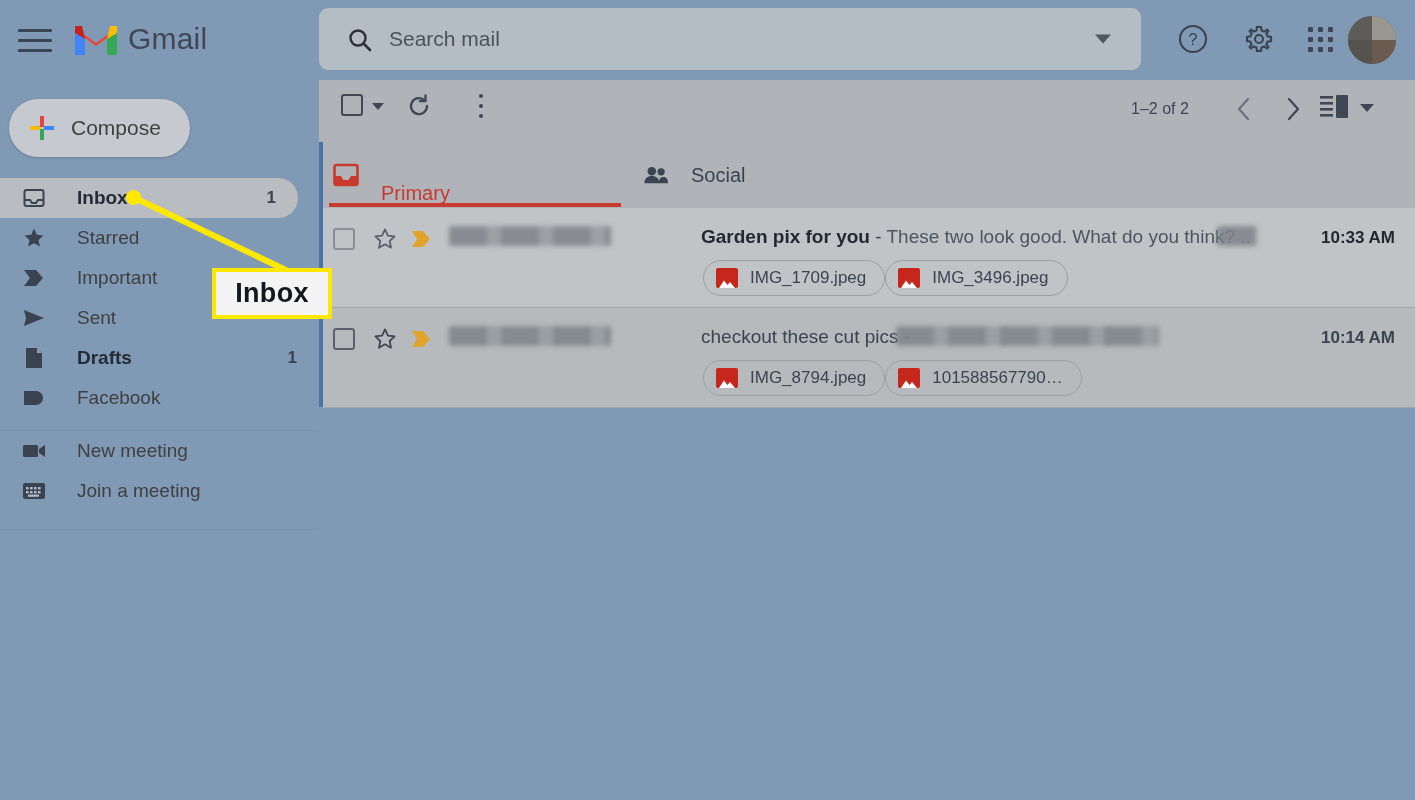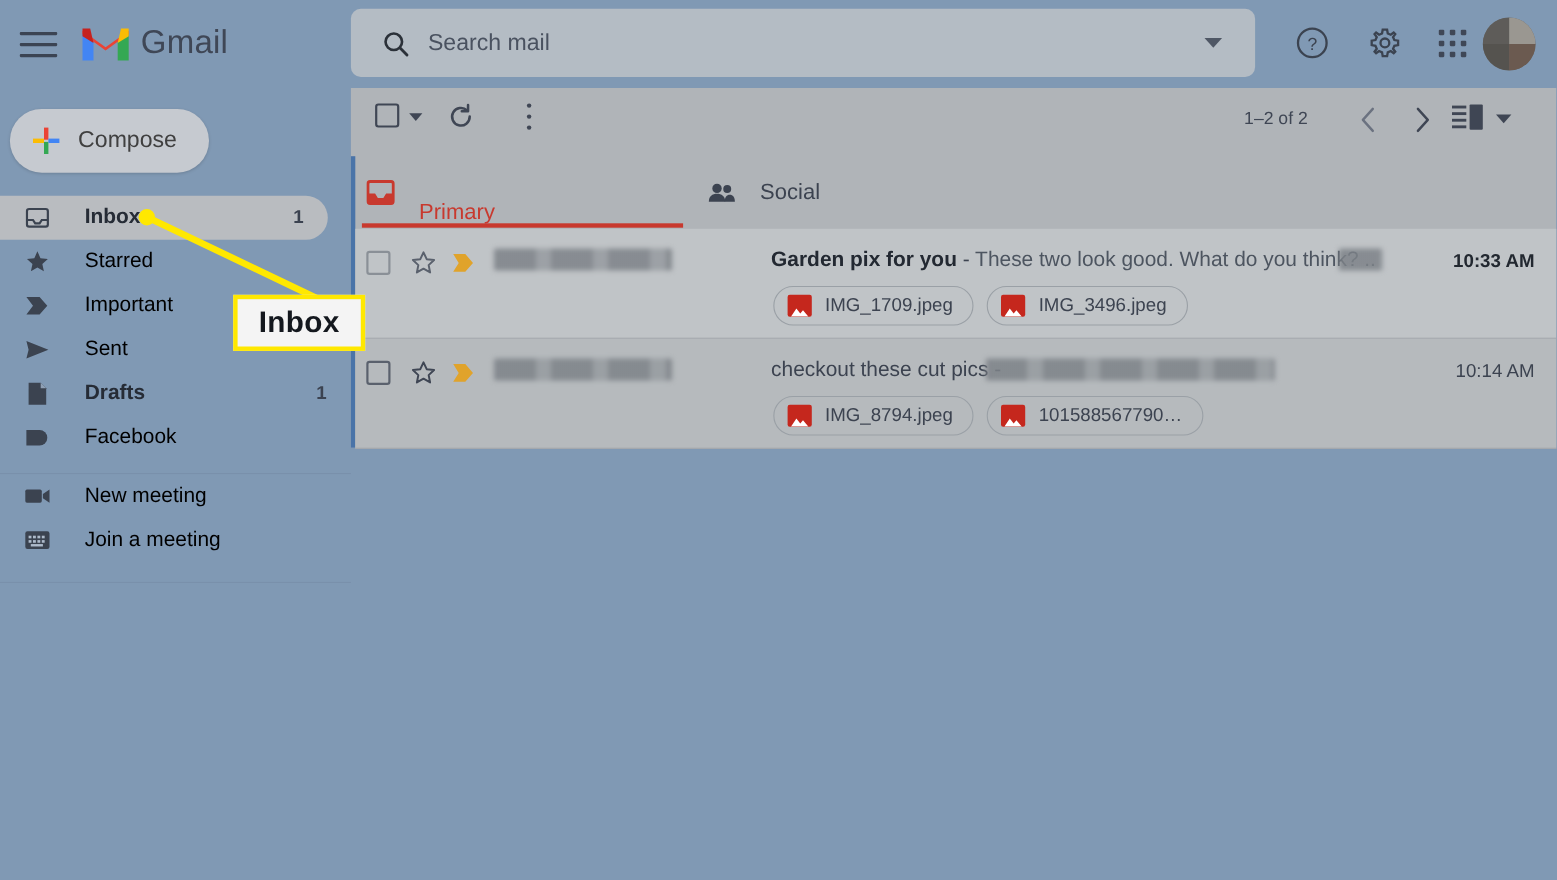--- a/index.html
+++ b/index.html
@@ -116,21 +116,21 @@
     cursor: pointer;
   }
   .navitem.active { background: #b9bcc0; width: 298px; }
   .navitem .nav-ico {
     position: absolute; left: 22px; top: 50%; transform: translateY(-50%);
     width: 24px; height: 24px;
     display: flex; align-items: center; justify-content: center;
   }
   .navitem .nav-label {
     position: absolute; left: 77px; top: 50%; transform: translateY(-50%);
-    font-size: 19px; color: #000000;
+    font-size: 19px; color: #404040;
   }
   .navitem.active .nav-label { font-weight: bold; color: #262c36; }
   .navitem .nav-count {
     position: absolute; right: 22px; top: 50%; transform: translateY(-50%);
     font-size: 17px; color: #3b4250; font-weight: bold;
   }
   .nav-divider {
     width: 319px; height: 1px; background: #7990ab; margin: 12px 0 0 0;
   }
   .section-title {
@@ -244,25 +244,25 @@
     position: absolute; left: 378px; top: 18px;
     font-size: 19px; color: #3c4350;
     white-space: nowrap;
   }
   .row-subject b { font-weight: bold; color: #232932; }
   .row-snip { color: #4d5560; }
   .row-snip-blur-1 { left: 894px; top: 18px; width: 40px; height: 20px; }
   .row-snip-blur-2 { left: 573px; top: 18px; width: 263px; height: 20px; }
   .row-time {
     position: absolute; right: 20px; top: 20px;
-    font-size: 17px; color: #3c4350;
+    font-size: 17px; color: #3c4350; font-weight: bold;
   }
   .email-row.unread .row-time { font-weight: bold; color: #222830; text-align: right; }
 
-  .chips { position: absolute; left: 380px; top: 52px; display: flex; gap: 12px; }
+  .chips { position: absolute; left: 380px; top: 52px; display: flex; gap: 0; }
   .chip {
     height: 36px;
     display: flex; align-items: center;
     padding: 0 18px 0 12px;
     border: 1px solid #9aa0a6;
     border-radius: 18px;
     background: transparent;
     cursor: pointer;
   }
   .chip-ico {

